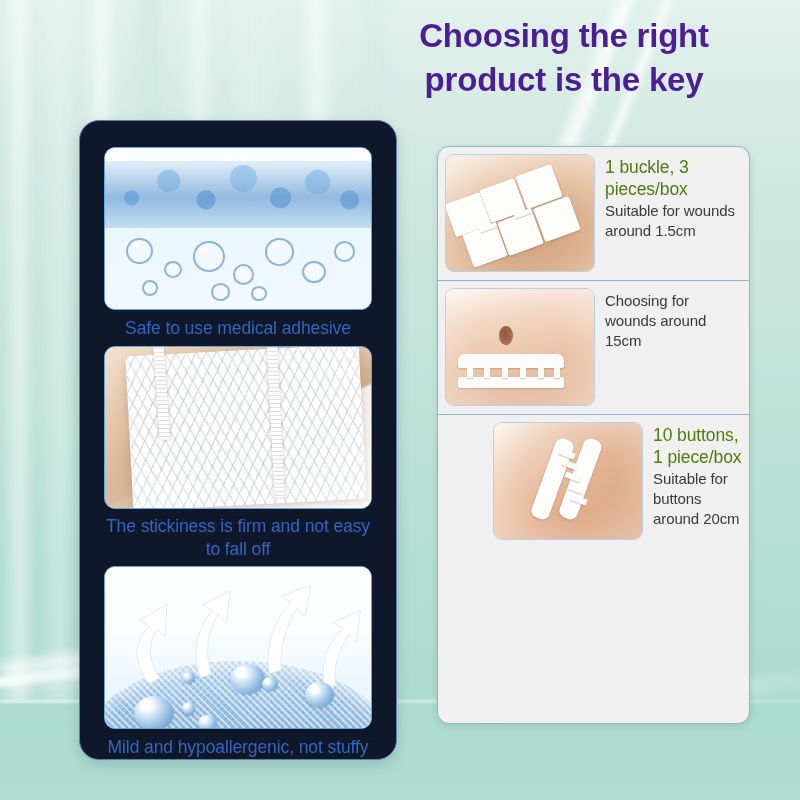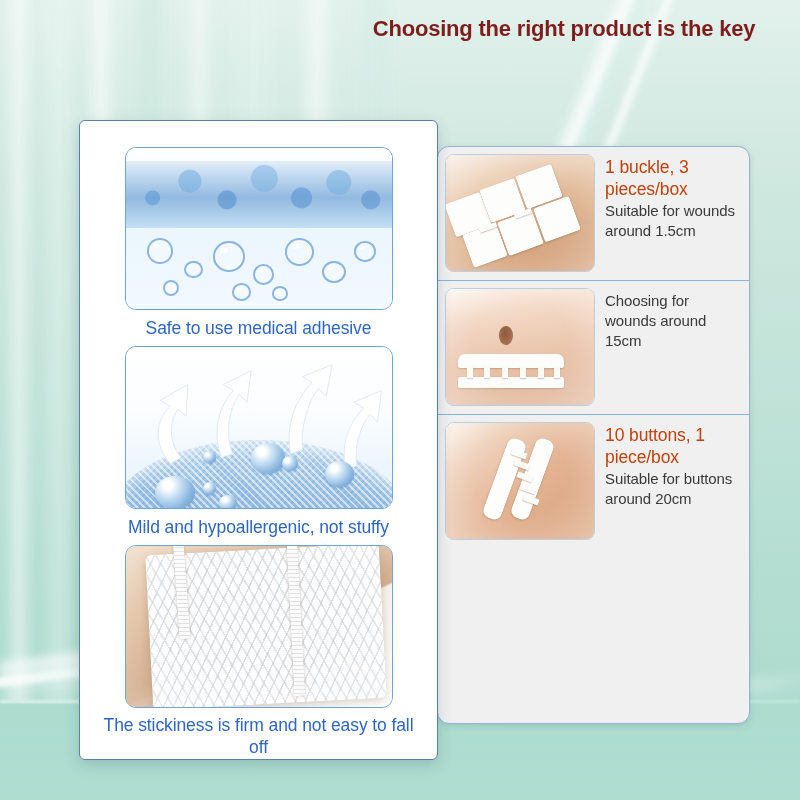--- a/index.html
+++ b/index.html
@@ -70,48 +70,48 @@
   }
   .bg-bottomglow {
     position:absolute; left:0; right:0; bottom:0; height:120px;
     background:linear-gradient(180deg,rgba(255,255,255,0),rgba(255,255,255,.18));
   }
 
   
   .headline {
     position:absolute; right:26px; top:14px;
     width:420px; text-align:center;
-    font-size:22px; font-weight:bold; line-height:1.33;
-    color:#7f1d1d; letter-spacing:-.2px;
+    font-size:33px; font-weight:bold; line-height:1.33;
+    color:#4c1d95; letter-spacing:-.2px;
   }
 
   
   .right-panel {
     position:absolute; left:437px; top:146px;
     width:313px; height:578px;
     background:#f0f0f0;
     border:1px solid #8fb4d4;
     border-radius:12px;
     overflow:hidden;
     box-shadow:0 2px 6px rgba(60,90,110,.18);
   }
   .rp-row {
     position:relative; display:flex; align-items:flex-start;
     height:134px; padding:7px 6px 0 7px;
     border-bottom:1px solid #8ab3da;
   }
-  .rp-row:last-child { border-bottom:none; }
+  .rp-row:last-child { border-bottom:none;margin-left:48px; }
   .rp-photo {
     width:150px; height:118px; flex:0 0 150px;
     border:1px solid #b9cfe4; border-radius:9px;
     background:#fff; overflow:hidden; position:relative;
   }
   .rp-text { padding:2px 0 0 10px; flex:1; }
   .rp-title {
-    font-size:17.5px; color:#c2410c; line-height:1.26;
+    font-size:17.5px; color:#4d7c0f; line-height:1.26;
     letter-spacing:-.1px;
   }
   .rp-sub {
     font-size:15px; color:#3a3a3a; line-height:1.32;
     letter-spacing:-.1px; margin-top:1px;
   }
 
   
   .skin { position:absolute; inset:0; }
   .skin-a { background:linear-gradient(160deg,#f7ece3 0%,#f0d9c4 18%,#e2bb9a 45%,#d7a67f 70%,#cf9a71 100%); }
@@ -123,24 +123,24 @@
     position:absolute; background:#fdfdfb; border-radius:3px;
     box-shadow:0 1px 2px rgba(120,90,70,.35);
     background-image:radial-gradient(rgba(205,205,200,.55) .6px, transparent .7px);
     background-size:4px 4px;
   }
   .strap { position:absolute; background:#fbfbf8; box-shadow:0 1px 1px rgba(120,90,70,.3); }
 
   
   .left-card {
     position:absolute; left:79px; top:120px;
-    width:359px; height:640px;
-    background:#ffffff;
+    width:318px; height:640px;
+    background:#0f172a;
     border:1px solid #5f7fa8;
-    border-radius:6px;
+    border-radius:20px;
     box-shadow:0 5px 14px rgba(50,80,100,.22);
     padding:26px 22px 0 22px;
   }
   .lc-item { margin-bottom:6px; }
   .lc-photo {
     width:268px; height:163px; margin:0 auto;
     border:1.5px solid #6aa6dc; border-radius:11px;
     overflow:hidden; position:relative; background:#fff;
   }
   .lc-cap {
@@ -305,20 +305,32 @@
       <div class="bub" style="left:33%;top:58%;width:12%;height:19%;"></div>
       <div class="bub" style="left:48%;top:72%;width:8%;height:13%;"></div>
       <div class="bub" style="left:60%;top:56%;width:11%;height:17%;"></div>
       <div class="bub" style="left:74%;top:70%;width:9%;height:14%;"></div>
       <div class="bub" style="left:86%;top:58%;width:8%;height:13%;"></div>
       <div class="bub" style="left:14%;top:82%;width:6%;height:10%;"></div>
       <div class="bub" style="left:55%;top:86%;width:6%;height:9%;"></div>
       <div class="bub" style="left:40%;top:84%;width:7%;height:11%;"></div>
     </div>
     <div class="lc-cap">Safe to use medical adhesive</div>
+  </div>
+
+  <div class="lc-item">
+    <div class="lc-photo">
+      <div class="bandage"></div>
+      <div class="band-skin"></div>
+      <div class="band-pad"></div>
+      <div class="band-tie" style="left:19%;top:-4%;height:62%;transform:rotate(-4deg);"></div>
+      <div class="band-tie" style="left:62%;top:-10%;height:104%;transform:rotate(-3deg);"></div>
+      <div class="vign"></div>
+    </div>
+    <div class="lc-cap two">The stickiness is firm and not easy to fall off</div>
   </div>
 
   <div class="lc-item">
     <div class="lc-photo">
       <div class="breathe"></div>
       <div class="dome"></div>
       <svg class="arrow" style="left:0;top:0;width:100%;height:100%;" viewBox="0 0 268 163">
         <g fill="#ffffff" stroke="#dfeaf5" stroke-width="1">
           <path d="M44 118 C26 96 30 74 44 60 L34 54 L62 38 L60 70 L52 63 C43 76 42 95 55 112 Z"></path>
           <path d="M96 112 C86 84 94 60 108 44 L98 38 L126 24 L122 56 L114 48 C103 64 100 88 107 108 Z"></path>
@@ -330,25 +342,13 @@
       <div class="drop" style="left:11%;top:80%;width:15%;height:21%;"></div>
       <div class="drop" style="left:75%;top:71%;width:11%;height:16%;"></div>
       <div class="drop" style="left:29%;top:65%;width:5%;height:7%;"></div>
       <div class="drop" style="left:59%;top:68%;width:6%;height:9%;"></div>
       <div class="drop" style="left:29%;top:84%;width:5%;height:8%;"></div>
       <div class="drop" style="left:35%;top:92%;width:7%;height:10%;"></div>
     </div>
     <div class="lc-cap">Mild and hypoallergenic, not stuffy</div>
   </div>
 
-  <div class="lc-item">
-    <div class="lc-photo">
-      <div class="bandage"></div>
-      <div class="band-skin"></div>
-      <div class="band-pad"></div>
-      <div class="band-tie" style="left:19%;top:-4%;height:62%;transform:rotate(-4deg);"></div>
-      <div class="band-tie" style="left:62%;top:-10%;height:104%;transform:rotate(-3deg);"></div>
-      <div class="vign"></div>
-    </div>
-    <div class="lc-cap two">The stickiness is firm and not easy to fall off</div>
-  </div>
-
 </div>
 
 </body></html>

